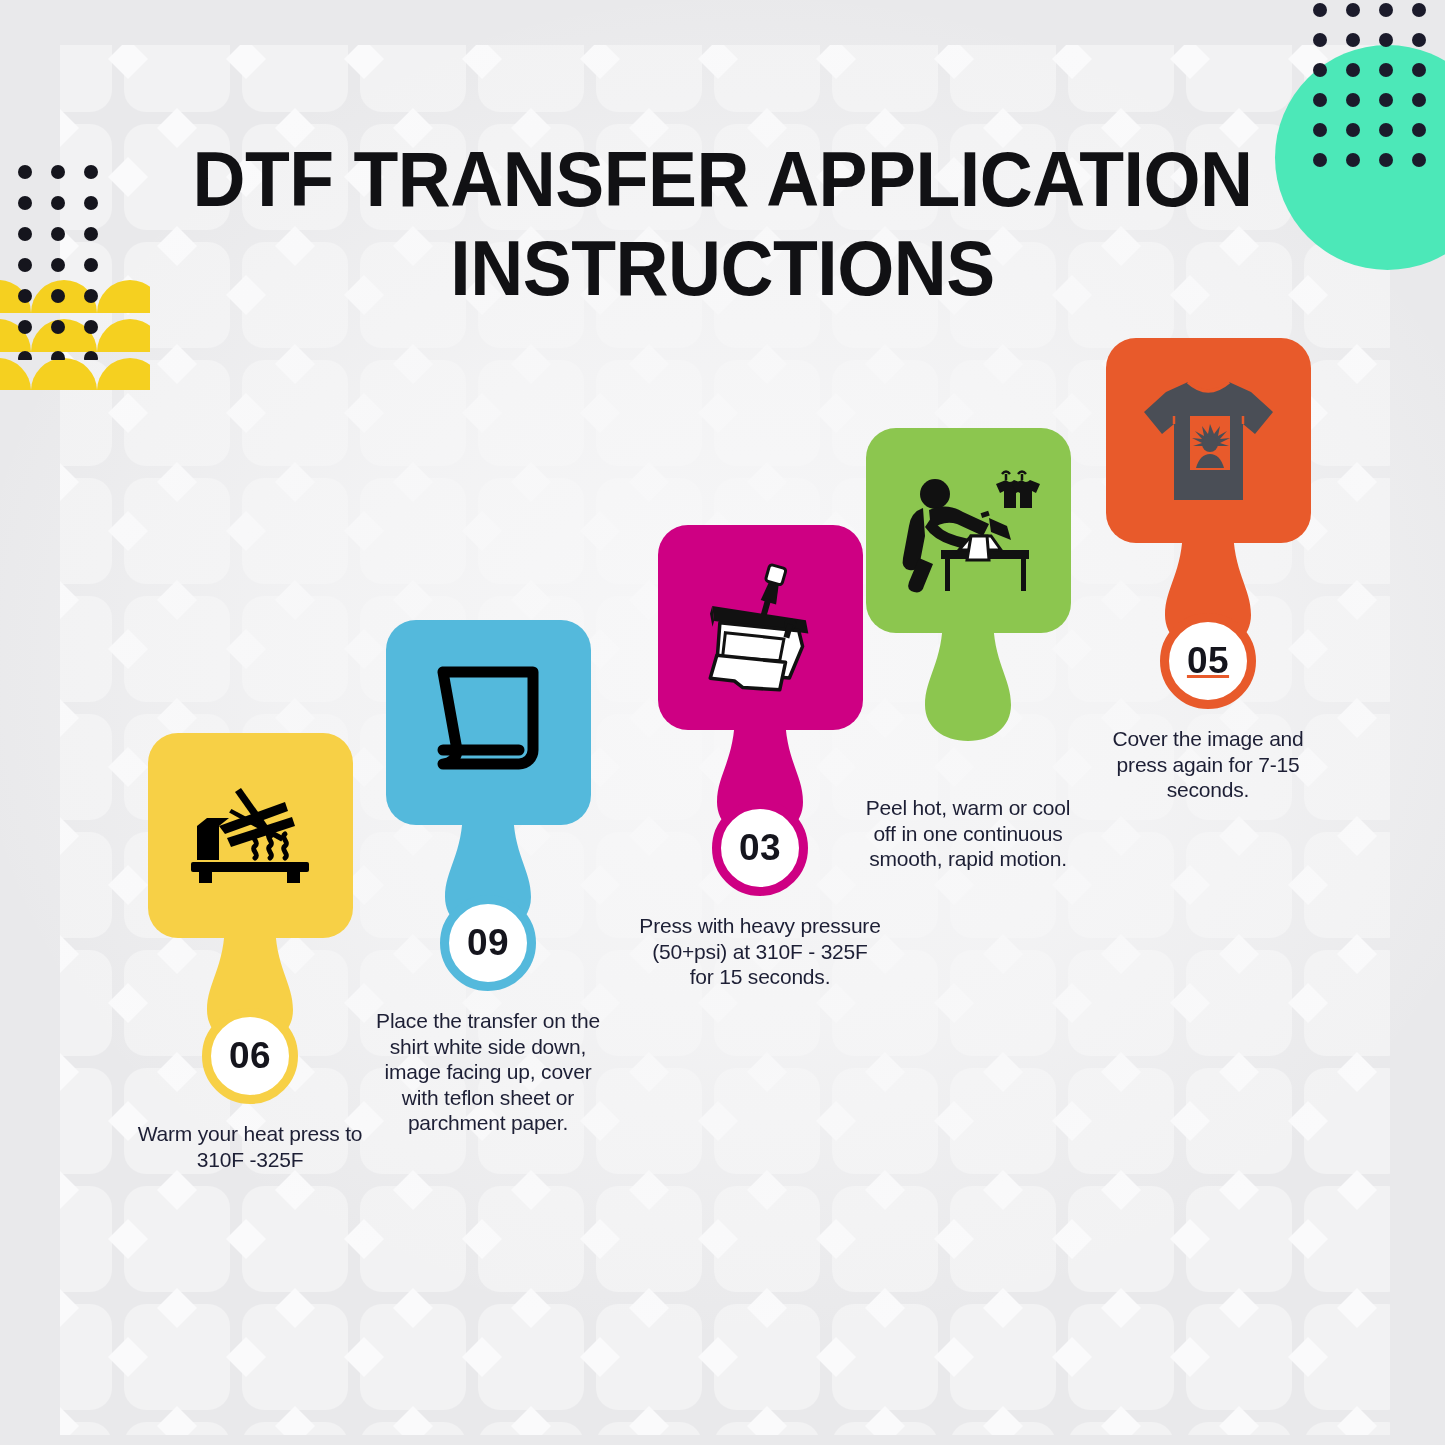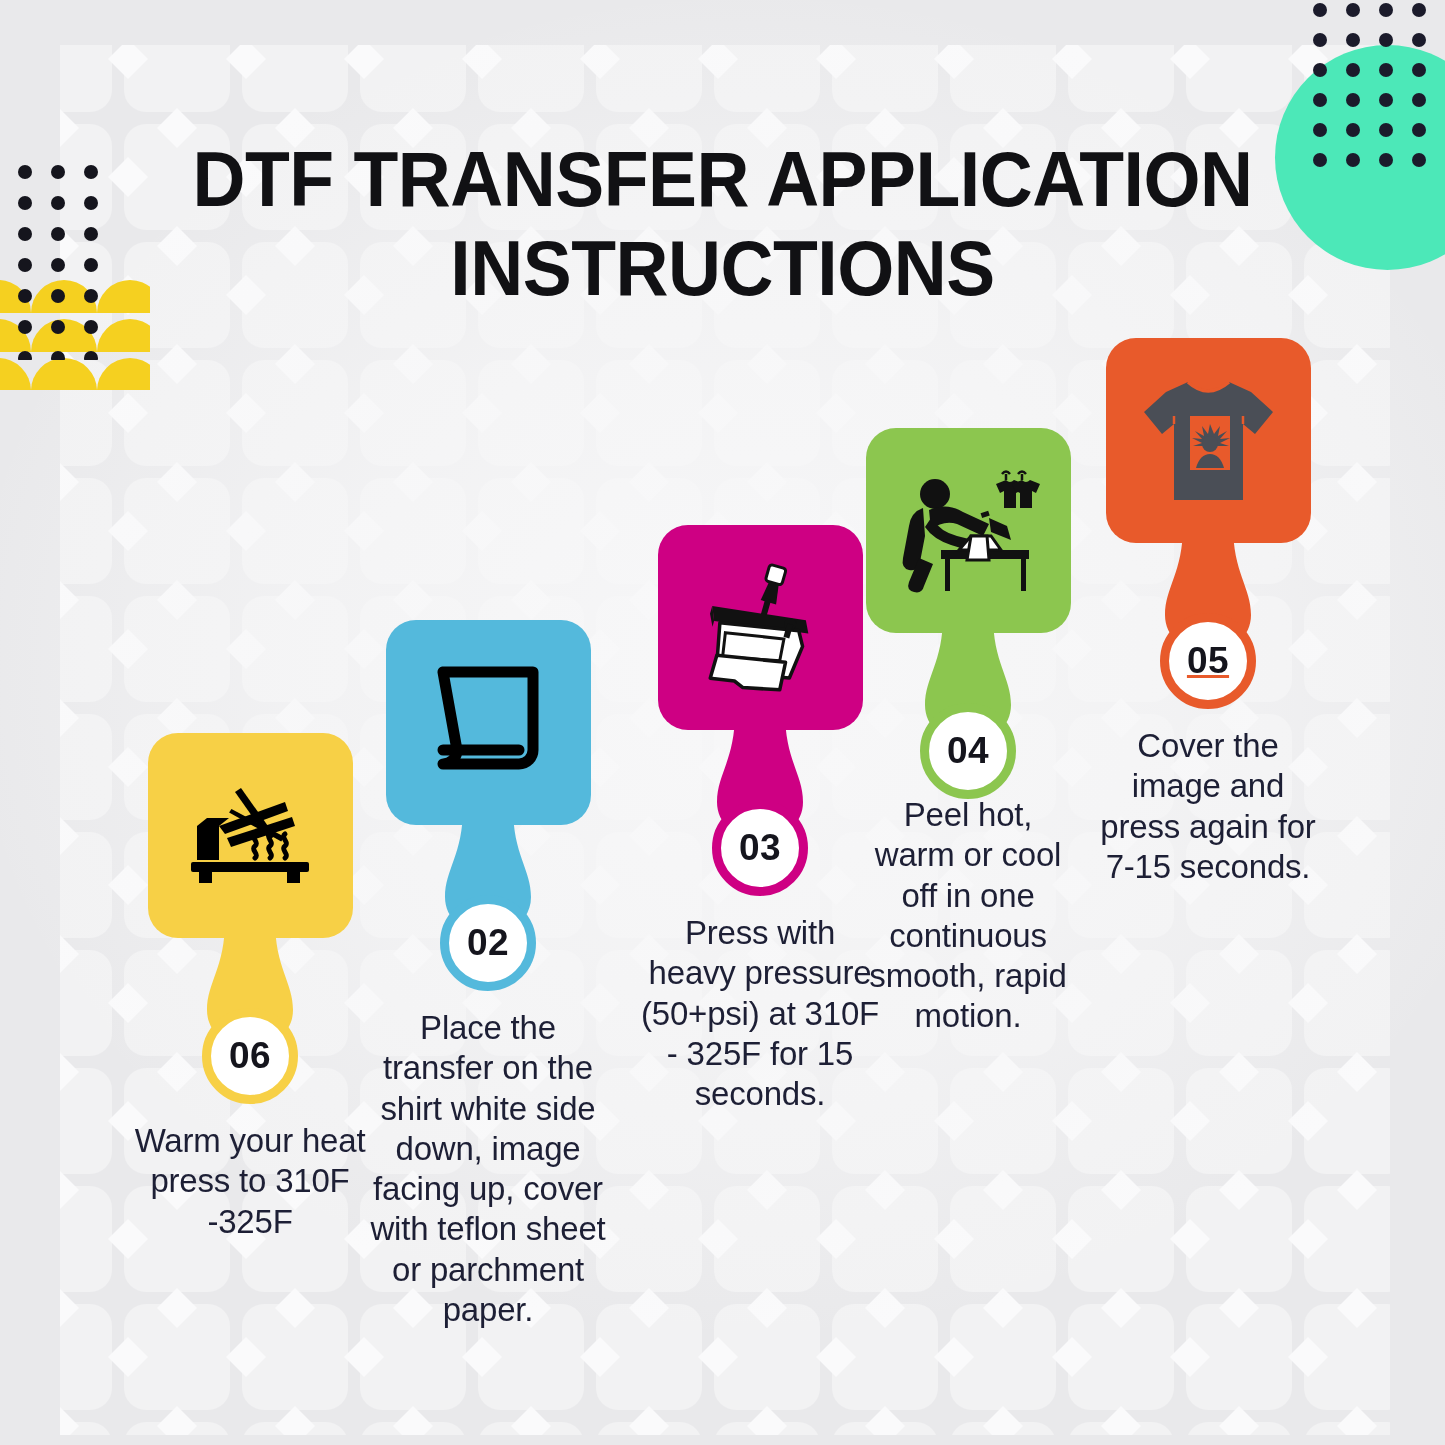--- a/index.html
+++ b/index.html
@@ -61,21 +61,21 @@
     box-sizing:border-box;
   }
   .numcircle span{
     color:#15151d;font-weight:bold;font-size:37px;letter-spacing:.5px;
     font-family:"Liberation Sans", sans-serif;
   }
   .desc{
     margin-top:12px;text-align:center;
     color:#1d1f35;
     font-family:"Liberation Sans", sans-serif;
-    font-size:33px;line-height:1.22;font-weight:normal;
+    font-size:21px;line-height:1.22;font-weight:normal;
     letter-spacing:-0.2px;
   }
 
   
   #step1{left:125px;top:733px;}
   #step2{left:363px;top:620px;}
   #step3{left:603px;top:525px;margin-left:32px;}
   #step4{left:843px;top:428px;}
   #step5{left:1083px;top:338px;}
 
@@ -211,21 +211,21 @@
     <div class="card" style="background:#54B9DC;">
       <svg class="icon-svg" width="122" height="122" viewBox="0 0 122 122">
         <path d="M16 10 h90 v78 a14 14 0 0 1 -14 14 h-76 a14 14 0 0 0 14 -14 z" fill="none" stroke="#000" stroke-width="11" stroke-linejoin="round"></path>
         <path d="M16 88 h76" fill="none" stroke="#000" stroke-width="11" stroke-linecap="round"></path>
       </svg>
     </div>
     <svg class="stem" width="250" height="135" viewBox="0 0 250 135">
       <path d="M100 0 C100 48 82 62 82 90 C82 112 100 126 125 126 C150 126 168 112 168 90 C168 62 150 48 150 0 Z" fill="#54B9DC"></path>
     </svg>
     <div class="numcircle" style="color:#54B9DC;top:275px;">
-      <span>02</span>
+      <span>09</span>
     </div>
     <div class="desc" style="margin-top:66px;padding:0 2px;">Place the transfer on the shirt white side down, image facing up, cover with teflon sheet or parchment paper.</div>
   </div>
 
   <div class="step" id="step3">
     <div class="card" style="background:#CE0083;">
       <svg class="icon-svg" width="140" height="140" viewBox="0 0 140 140">
         <g transform="rotate(16 70 70)">
 
           <rect x="62" y="6" width="17" height="17" rx="3" fill="#fff" stroke="#111" stroke-width="3"></rect>
@@ -282,23 +282,20 @@
           <rect x="128" y="93" width="5" height="32"></rect>
 
           <path d="M66 84 l12 -14 h20 l10 14 z" fill="#fff" stroke="#111" stroke-width="3"></path>
           <path d="M78 70 l-4 24 h22 l-2 -24 z" fill="#fff" stroke="#111" stroke-width="3"></path>
         </g>
       </svg>
     </div>
     <svg class="stem" width="250" height="135" viewBox="0 0 250 135">
       <path d="M100 0 C100 48 82 62 82 90 C82 112 100 126 125 126 C150 126 168 112 168 90 C168 62 150 48 150 0 Z" fill="#8CC64F"></path>
     </svg>
-    <div class="numcircle" style="color:#8CC64F;top:275px;">
-      <span>04</span>
-    </div>
     <div class="desc" style="margin-top:45px;padding:0 18px;">Peel hot, warm or cool off in one continuous smooth, rapid motion.</div>
   </div>
 
   <div class="step" id="step5">
     <div class="card" style="background:#E85A2B;">
       <svg class="icon-svg" width="145" height="130" viewBox="0 0 145 130">
 
         <path d="M52 6 L30 16 L8 36 L26 58 L38 48 L38 124 L107 124 L107 48 L119 58 L137 36 L115 16 L93 6
                  q-20 16 -41 0 z" fill="#4A4E56"></path>
 

